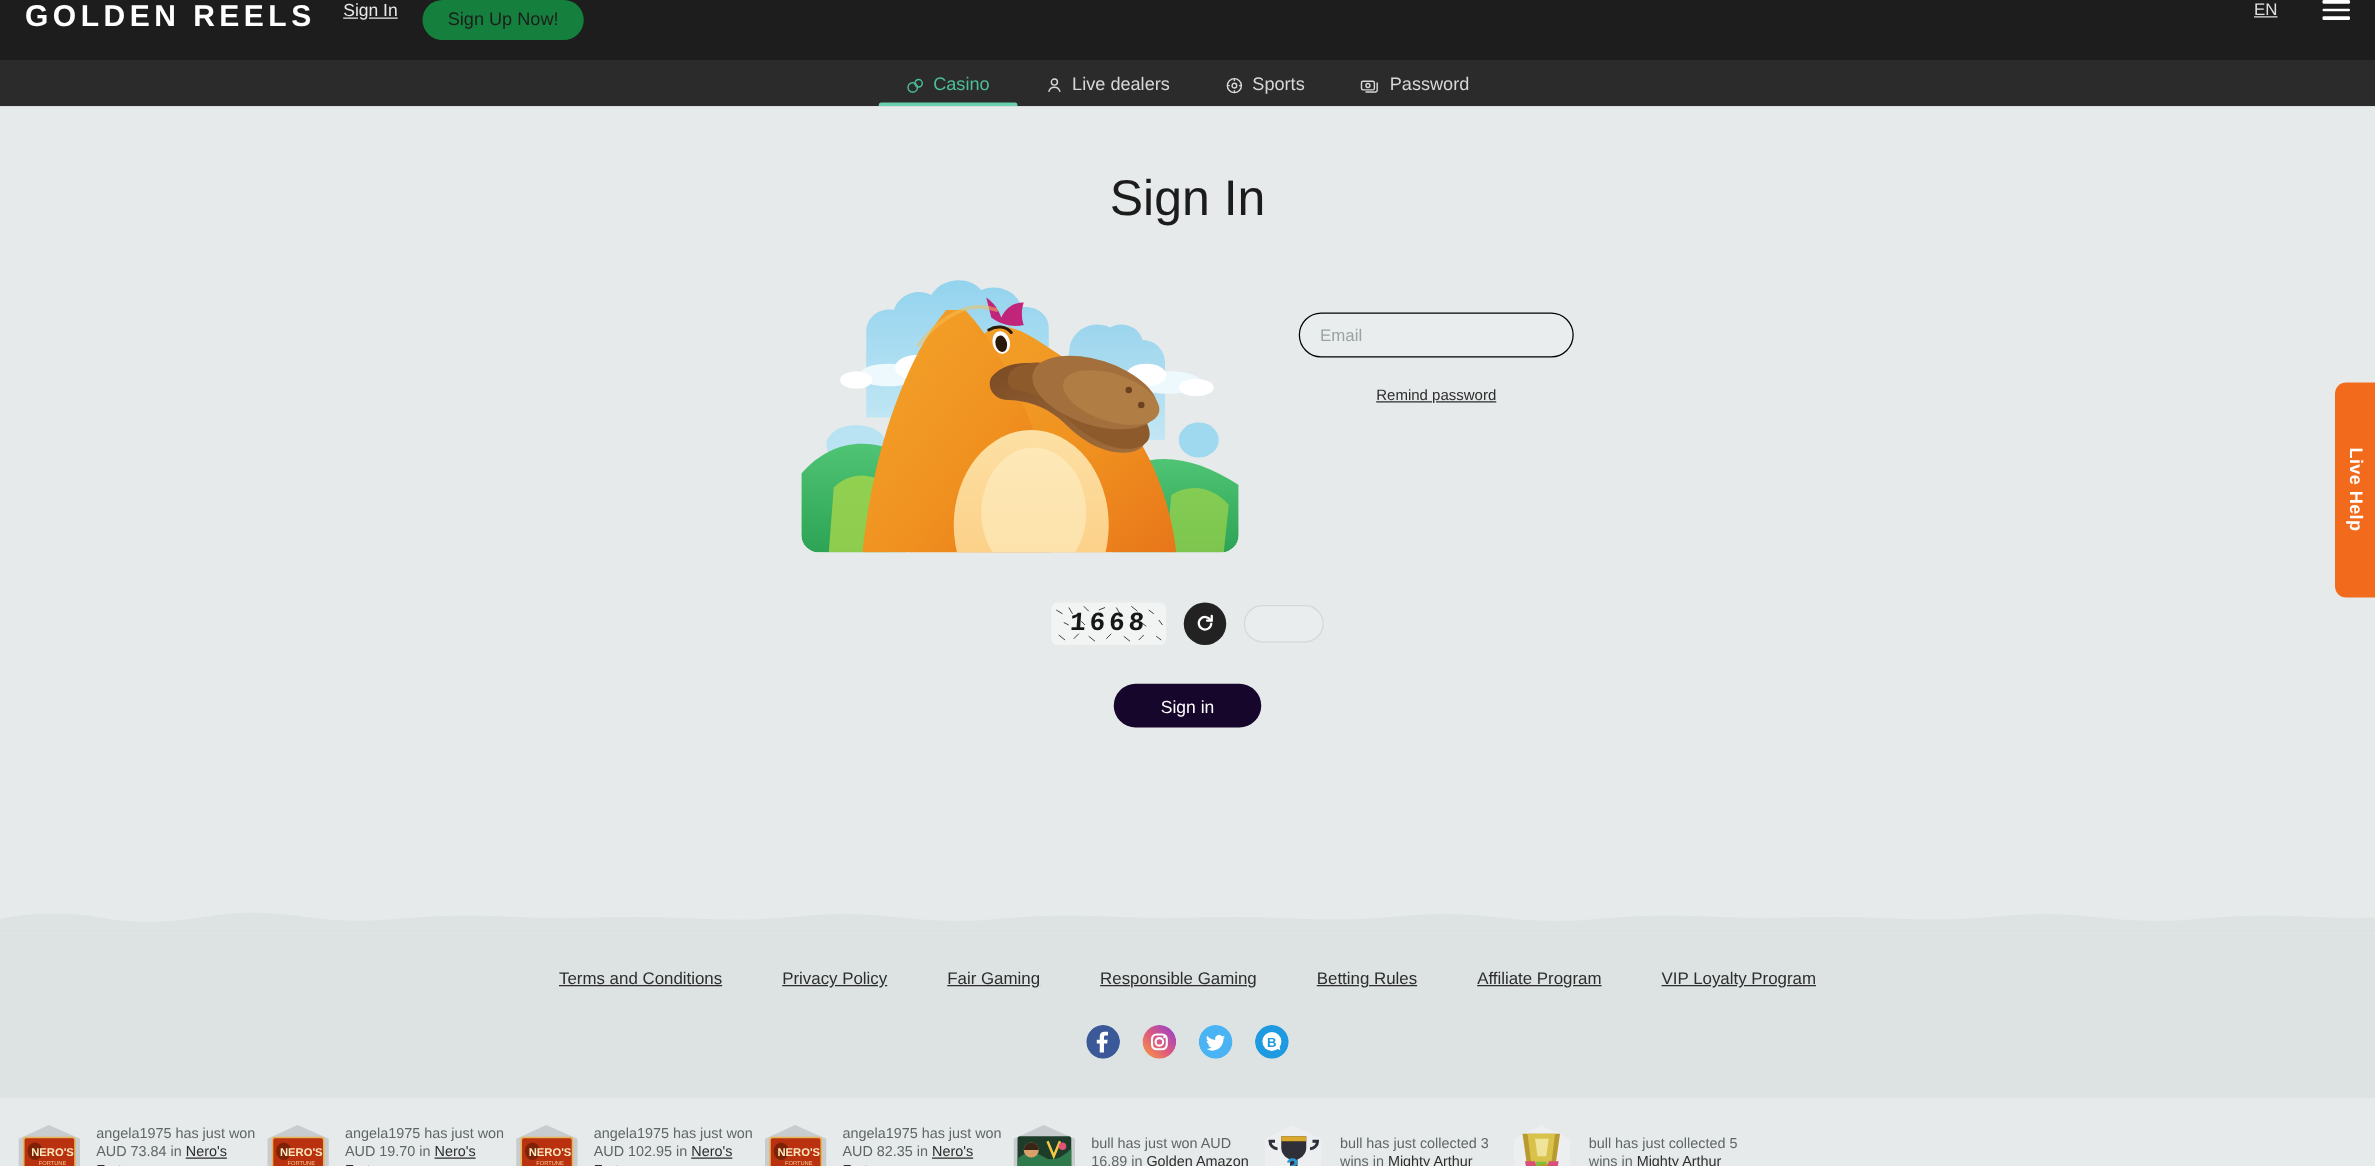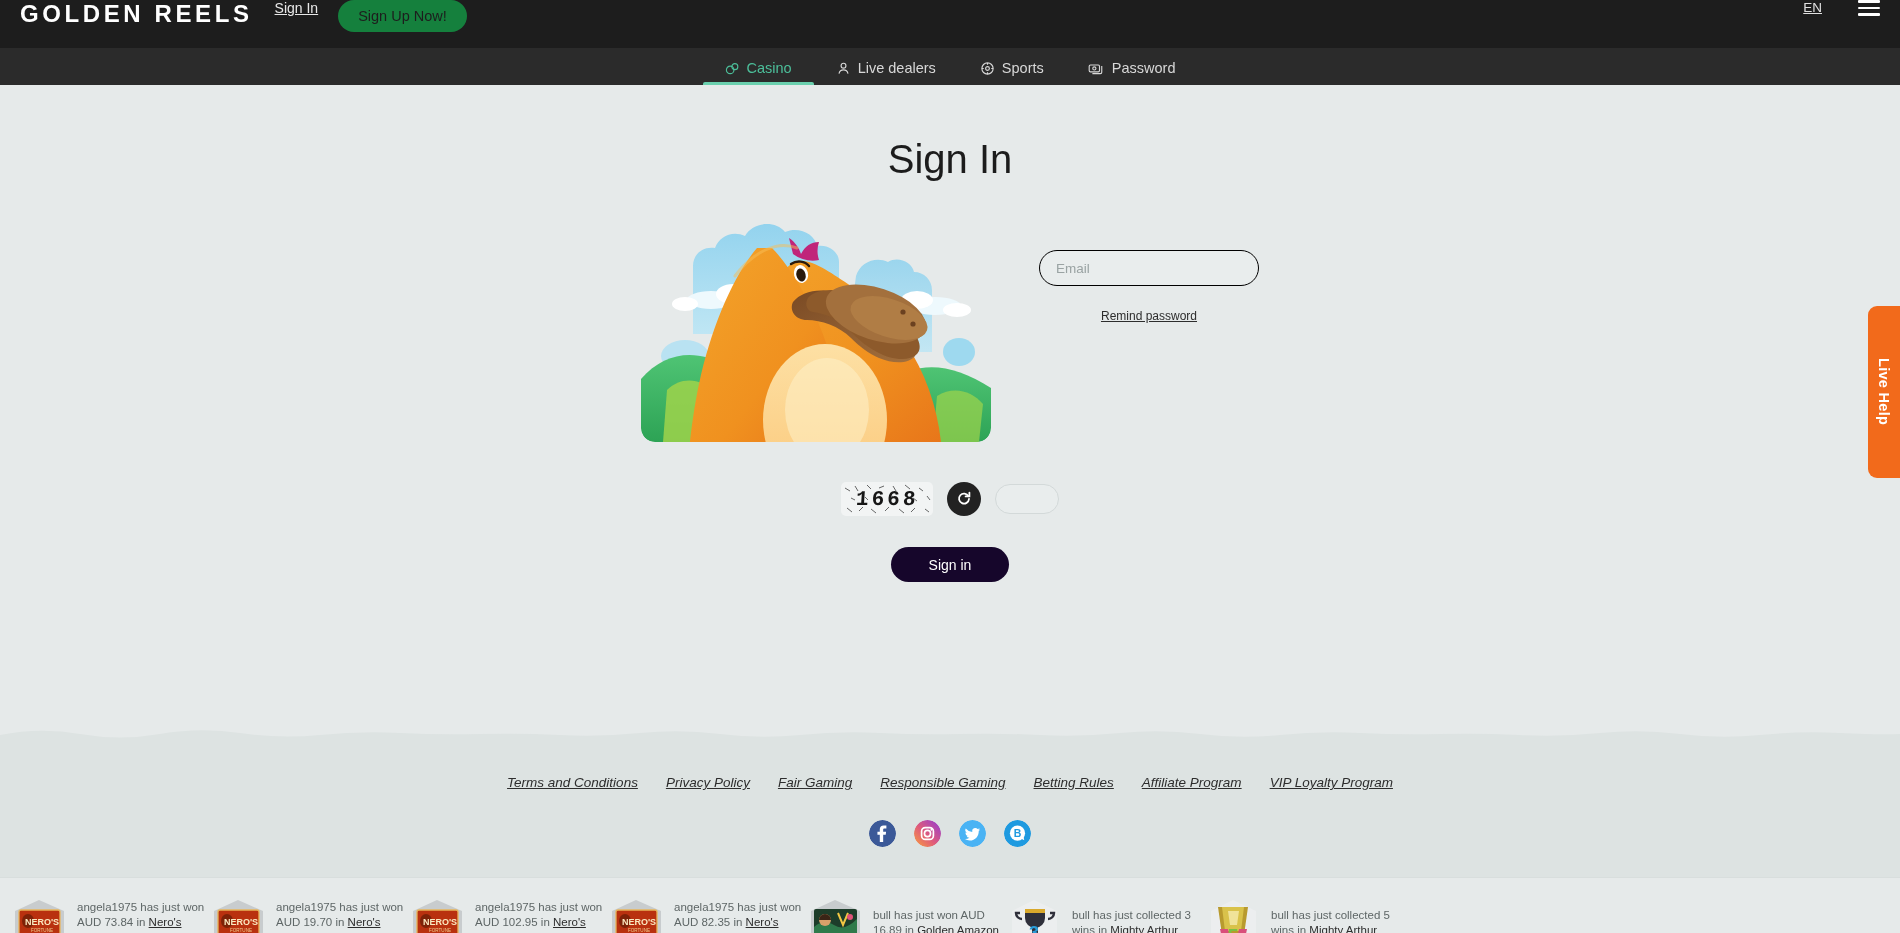--- a/index.html
+++ b/index.html
@@ -125,21 +125,21 @@
     font-size: 14px; cursor: pointer;
     font-family: "Liberation Sans", sans-serif;
   }
 
   
   .wave { position: relative; height: 26px; margin-top: 14px; }
   .wave svg { display: block; width: 100%; height: 26px; }
   .footer { background: #dde3e2; height: 130px; padding-top: 28px; }
   .footer-links {
     display: flex; justify-content: center; align-items: center;
-    gap: 28px; flex-wrap: wrap; font-style: italic;
+    gap: 48px; flex-wrap: wrap;
   }
   .footer-links a {
     font-size: 13.5px; color: #2d2d2d;
     text-decoration: underline; cursor: pointer; white-space: nowrap;
   }
   .socials { display: flex; justify-content: center; gap: 18px; margin-top: 30px; }
   .soc { width: 27px; height: 27px; border-radius: 50%; cursor: pointer; display: block; }
 
   
   .ticker {

